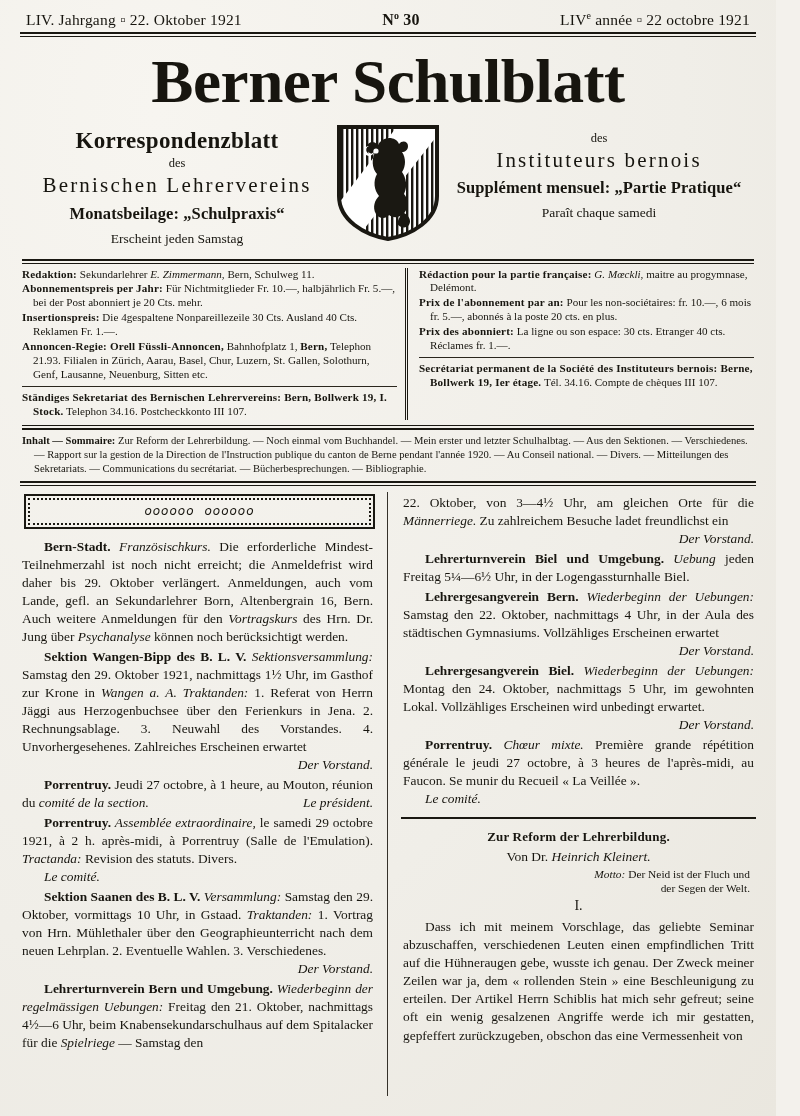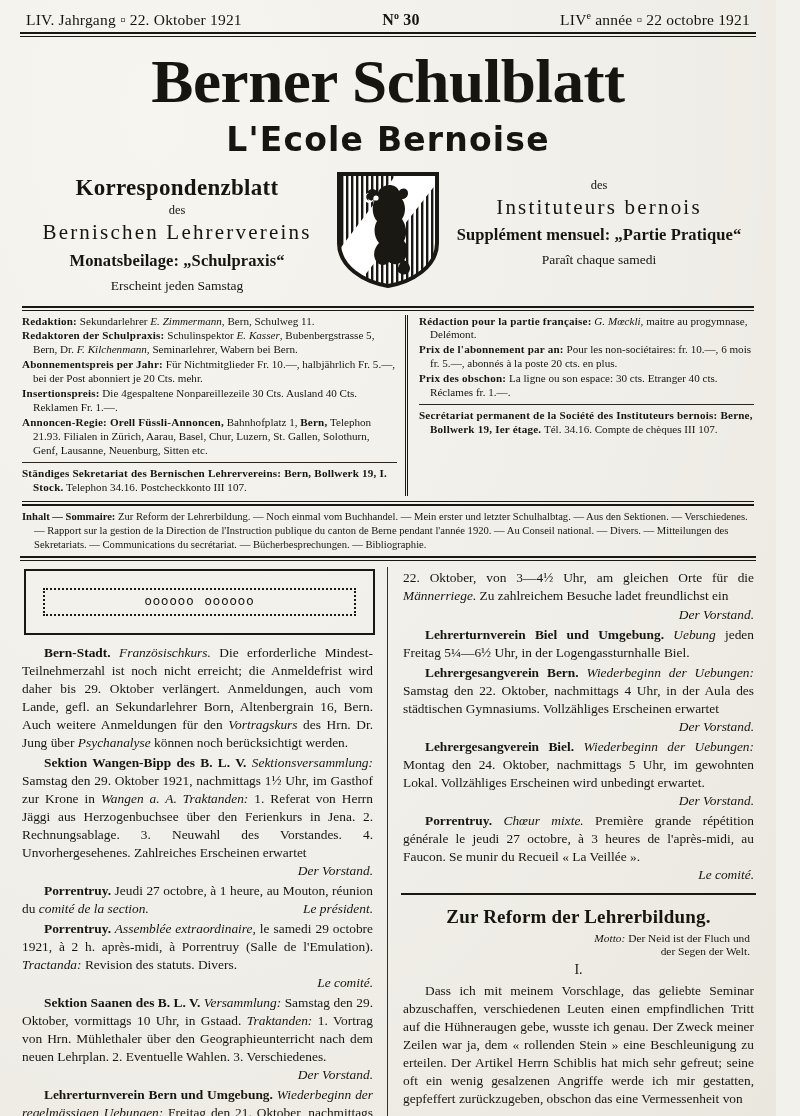--- a/index.html
+++ b/index.html
@@ -98,44 +98,45 @@
     display:flex;margin-top:6px;padding:0 2px;
     height:604px;overflow:hidden;
   }
   .col{width:370px;font-size:13.4px;line-height:1.345;text-align:justify;}
   .col-left{padding-right:12px;border-right:1px solid #35312a;}
   .col-right{padding-left:13px;}
   .col p{margin:2px;}
   .para{text-indent:22px;margin-bottom:0;}
   .para b{font-weight:bold;}
   .para i{font-style:italic;}
-  .sig{display:block;text-align:right;font-style:italic;}
+  .sig{display:block;font-style:italic;}
   .sig-inline{float:right;font-style:italic;}
   .clearfix::after{content:"";display:table;clear:both;}
 
   
   .chronik{
     border:2px solid #1a1812;
     margin:2px 0 9px 4px;
-    padding:17px;
+    padding:2px;
+    font-style:italic;
   }
   .chronik-inner{
     border:2px dotted #1a1812;
     text-align:center;
     padding:3px 0 4px 0;
     font-family:"DejaVu Sans",sans-serif;
     font-size:21px;letter-spacing:1.5px;
     display:flex;align-items:center;justify-content:center;gap:10px;
   }
   .chronik-orn{font-size:12px;letter-spacing:1px;font-family:"DejaVu Sans",sans-serif;}
 
   
   .art-rule{border-top:2.2px solid #1a1812;margin:9px 0 9px 0;}
   .art-title{
-    text-align:center;font-weight:bold;font-size:19px;
+    text-align:center;font-weight:bold;font-size:13px;
     font-family:"Liberation Serif",serif;letter-spacing:.2px;margin:0;
   }
   .art-author{text-align:center;font-size:13.5px;margin:3px 0 0 0;}
   .art-author i{font-style:italic;}
   .art-motto{
     text-align:right;font-size:11.4px;line-height:1.22;
     margin:7px 0 0 0;padding-right:4px;
   }
   .art-motto i{font-style:italic;}
   .art-sec{text-align:center;font-size:14px;margin:4px 0 3px 0;}
@@ -147,21 +148,20 @@
 
   <div class="topline">
     <span>LIV. Jahrgang ▫ 22. Oktober 1921</span>
     <span class="mid"><span>N</span><span class="sup">o</span><span> 30</span></span>
     <span><span>LIV</span><span class="sup">e</span><span> année ▫ 22 octobre 1921</span></span>
   </div>
   <div class="rule-double"></div>
 
   <div class="masthead">
     <div class="mast-title">Berner Schulblatt</div>
-    <div class="mast-sub">L'Ecole Bernoise</div>
   </div>
 
   <div class="banner">
     <div class="side">
       <div class="b-l1">Korrespondenzblatt</div>
       <div class="b-des">des</div>
       <div class="b-l2">Bernischen Lehrervereins</div>
       <div class="b-l3">Monatsbeilage: „Schulpraxis“</div>
       <div class="b-l4">Erscheint jeden Samstag</div>
     </div>
@@ -202,32 +202,31 @@
       <div class="b-l3">Supplément mensuel: „Partie Pratique“</div>
       <div class="b-l4">Paraît chaque samedi</div>
     </div>
   </div>
 
   <div class="imprint-wrap">
     <div class="imp-rule-top"></div>
     <div class="imprint">
       <div class="imp-col imp-left">
         <p class="imp-p"><b>Redaktion:</b><span> Sekundarlehrer </span><i>E. Zimmermann</i><span>, Bern, Schulweg 11.</span></p>
-        <p class="imp-p"><b>Redaktoren der Schulpraxis:</b><span> Schulinspektor </span><i>E. Kasser</i><span>, Bubenbergstrasse 5, Bern, Dr. </span><i>F. Kilchenmann</i><span>, Seminarlehrer, Wabern bei Bern.</span></p>
         <p class="imp-p"><b>Abonnementspreis per Jahr:</b><span> Für Nichtmitglieder Fr. 10.—, halbjährlich Fr. 5.—, bei der Post abonniert je 20 Cts. mehr.</span></p>
         <p class="imp-p"><b>Insertionspreis:</b><span> Die 4gespaltene Nonpareillezeile 30 Cts. Ausland 40 Cts. Reklamen Fr. 1.—.</span></p>
         <p class="imp-p"><b>Annoncen-Regie: Orell Füssli-Annoncen,</b><span> Bahnhofplatz 1, </span><b>Bern,</b><span> Telephon 21.93. Filialen in Zürich, Aarau, Basel, Chur, Luzern, St. Gallen, Solothurn, Genf, Lausanne, Neuenburg, Sitten etc.</span></p>
         <div class="imp-sep"></div>
         <p class="imp-p"><b>Ständiges Sekretariat des Bernischen Lehrervereins: Bern, Bollwerk 19, I. Stock.</b><span> Telephon 34.16.  Postcheckkonto III 107.</span></p>
       </div>
 
       <div class="imp-col imp-right">
         <p class="imp-p"><b>Rédaction pour la partie française:</b><span> </span><i>G. Mœckli</i><span>, maitre au progymnase, Delémont.</span></p>
         <p class="imp-p"><b>Prix de l'abonnement par an:</b><span> Pour les non-sociétaires: fr. 10.—, 6 mois fr. 5.—, abonnés à la poste 20 cts. en plus.</span></p>
-        <p class="imp-p"><b>Prix des obschon:</b><span> La ligne ou son espace: 30 cts.  Etranger 40 cts. Réclames fr. 1.—.</span></p>
+        <p class="imp-p"><b>Prix des abonniert:</b><span> La ligne ou son espace: 30 cts.  Etranger 40 cts. Réclames fr. 1.—.</span></p>
         <div class="imp-sep"></div>
         <p class="imp-p"><b>Secrétariat permanent de la Société des Instituteurs bernois: Berne, Bollwerk 19, Ier étage.</b><span> Tél. 34.16. Compte de chèques III 107.</span></p>
       </div>
     </div>
     <div class="imp-rule-bot"></div>
   </div>
 
   <div class="inhalt">
     <b>Inhalt  —  Sommaire:</b><span> Zur Reform der Lehrerbildung. — Noch einmal vom Buchhandel. — Mein erster und letzter Schulhalbtag. — Aus den Sektionen. — Verschiedenes. — Rapport sur la gestion de la Direction de l'Instruction publique du canton de Berne pendant l'année 1920. — Au Conseil national. — Divers. — Mitteilungen des Sekretariats. — Communications du secrétariat. — Bücherbesprechungen. — Bibliographie.</span>
   </div>
@@ -265,18 +264,19 @@
 
       <p class="para clearfix"><b>Lehrergesangverein Bern.</b><i> Wiederbeginn der Uebungen:</i><span> Samstag den 22. Oktober, nachmittags 4 Uhr, in der Aula des städtischen Gymnasiums. Vollzähliges Erscheinen erwartet</span><span class="sig-inline">Der Vorstand.</span></p>
 
       <p class="para clearfix"><b>Lehrergesangverein Biel.</b><i> Wiederbeginn der Uebungen:</i><span> Montag den 24. Oktober, nachmittags 5 Uhr, im gewohnten Lokal. Vollzähliges Erscheinen wird unbedingt erwartet.</span><span class="sig-inline">Der Vorstand.</span></p>
 
       <p class="para"><b>Porrentruy.</b><i> Chœur mixte.</i><span> Première grande répétition générale le jeudi 27 octobre, à 3 heures de l'après-midi, au Faucon. Se munir du Recueil « La Veillée ».</span><span class="sig">Le comité.</span></p>
 
       <div class="art-rule"></div>
 
       <h2 class="art-title">Zur Reform der Lehrerbildung.</h2>
+      <p class="art-author"><span>Von Dr. </span><i>Heinrich Kleinert.</i></p>
       <p class="art-motto"><i>Motto:</i><span> Der Neid ist der Fluch und</span><br><span>der Segen der Welt.</span></p>
       <p class="art-sec">I.</p>
       <p class="para">Dass ich mit meinem Vorschlage, das geliebte Seminar abzuschaffen, verschiedenen Leuten einen empfindlichen Tritt auf die Hühneraugen gebe, wusste ich genau. Der Zweck meiner Zeilen war ja, dem « rollenden Stein » eine Beschleunigung zu erteilen. Der Artikel Herrn Schiblis hat mich sehr gefreut; seine oft ein wenig gesalzenen Angriffe werde ich mir gestatten, gepfeffert zurückzugeben, obschon das eine Vermessenheit von</p>
     </div>
   </div>
 </div>
 
 </body></html>

